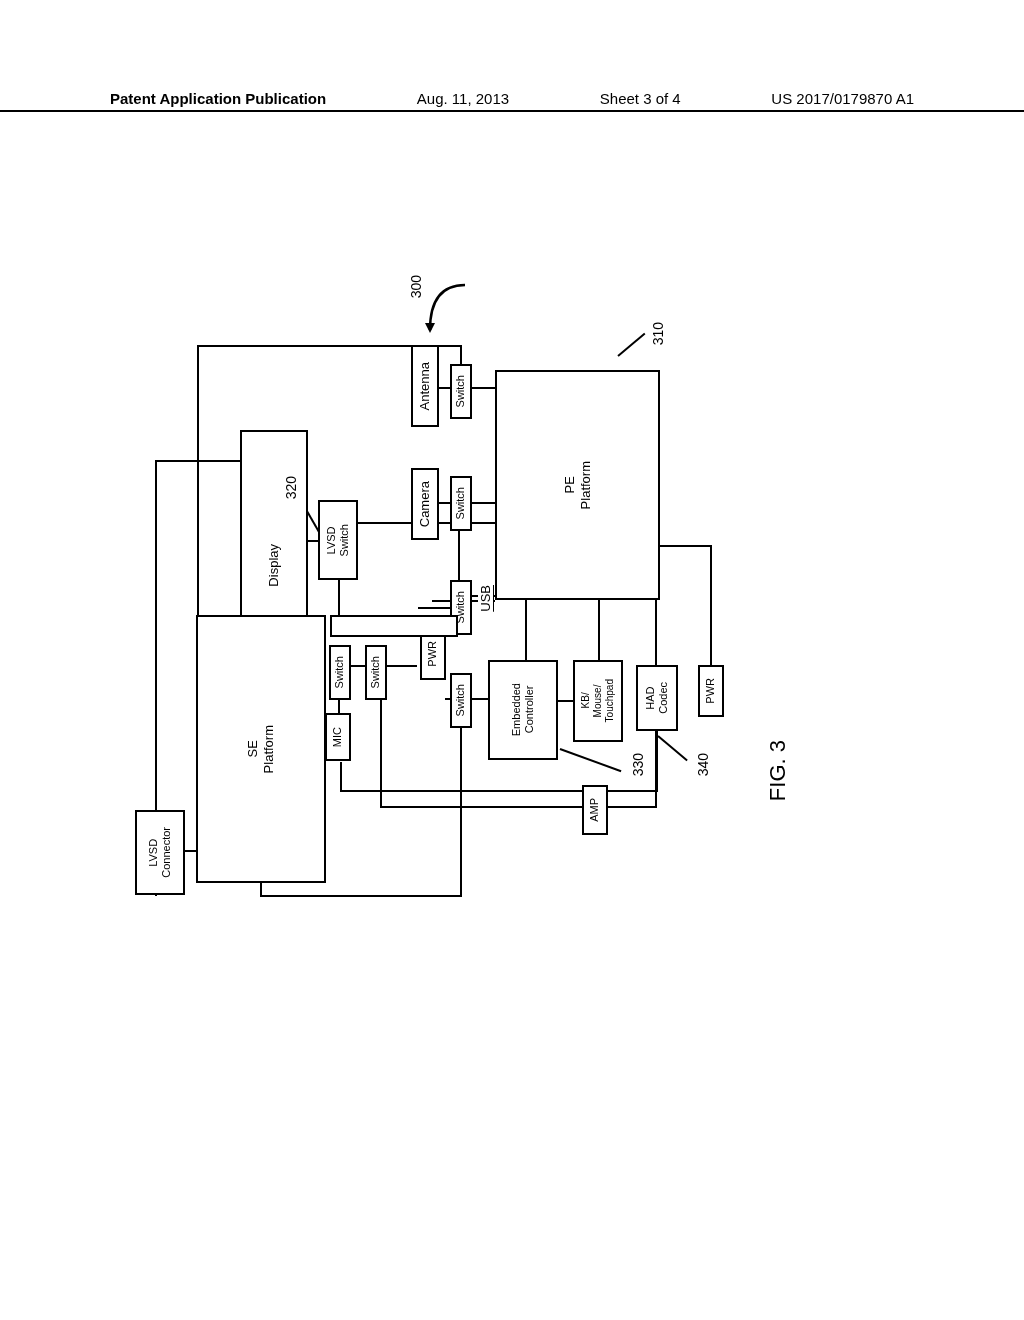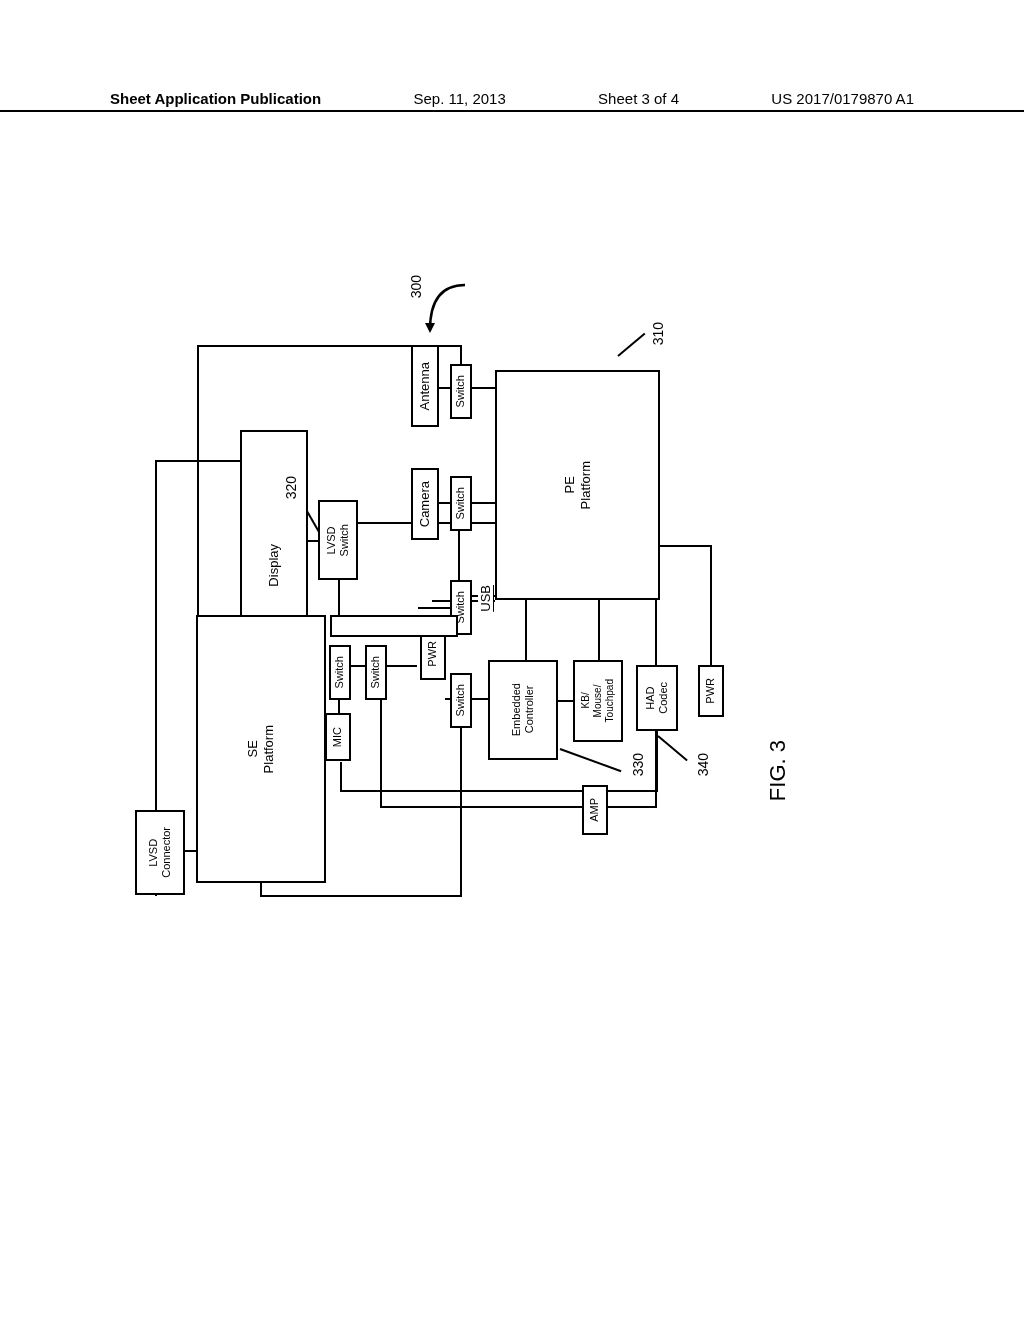--- a/index.html
+++ b/index.html
@@ -84,22 +84,22 @@
   }
   svg.arrow {
     position: absolute;
     z-index: 1;
   }
 </style>
 </head>
 <body>
 
 <div class="header">
-  <span class="pub">Sheet Application Publication</span>
-  <span>Sep. 11, 2013</span>
+  <span class="pub">Patent Application Publication</span>
+  <span>Aug. 11, 2013</span>
   <span>Sheet 3 of 4</span>
   <span>US 2017/0179870 A1</span>
 </div>
 
 <div class="page">
 
   <div class="figcap" style="left:665px; top:650px;">FIG. 3</div>
 
   <div class="refnum" style="left:308px; top:185px;">300</div>
   <svg class="arrow" style="left:320px; top:185px;" width="50" height="60">

